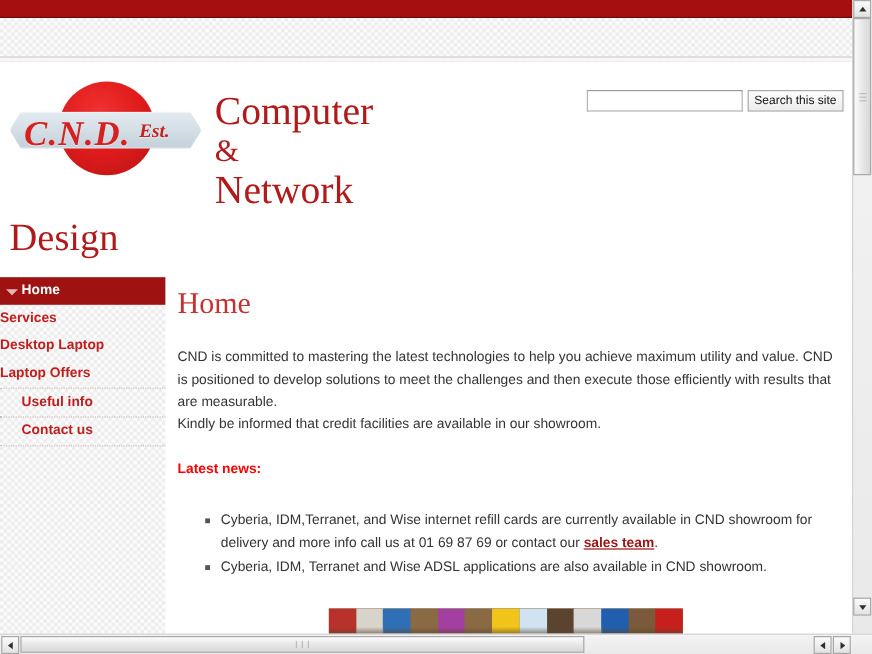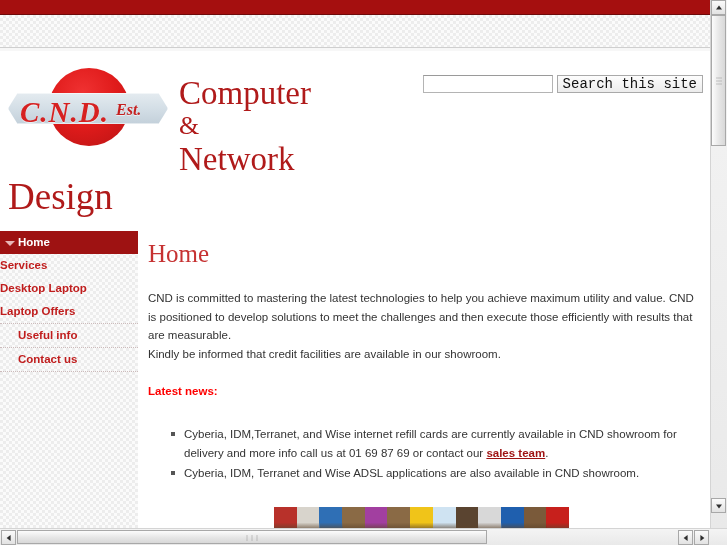--- a/index.html
+++ b/index.html
@@ -151,21 +151,21 @@
   }
   #wordmark .line { display: block; white-space: nowrap; }
   #wordmark .amp { font-size: 26px; line-height: 30px; }
 
   #wordmark-design {
     position: absolute;
     left: 4px;
     top: 120px;
     font-family: "Liberation Serif", serif;
     color: #b01a1a;
-    font-size: 37px;
+    font-size: 32px;
     line-height: 36px;
   }
 
   
   #search-area {
     position: absolute;
     right: 8px;
     top: 24px;
     display: flex;
     align-items: flex-start;
@@ -181,22 +181,22 @@
     font-family: "Liberation Sans", sans-serif;
     font-size: 11px;
     color: #222;
     box-sizing: border-box;
   }
   #search-button {
     height: 18px;
     padding: 0 5px;
     border: 1px solid #a9a9a9;
     background: linear-gradient(180deg, #fdfdfd 0%, #ececec 100%);
-    font-family: Liberation Mono, monospace;
-    font-size: 14px;
+    font-family: Liberation Sans, sans-serif;
+    font-size: 10px;
     color: #111;
     cursor: pointer;
     white-space: nowrap;
     box-sizing: border-box;
   }
 
   
   #content-wrap {
     position: absolute;
     left: 0;

